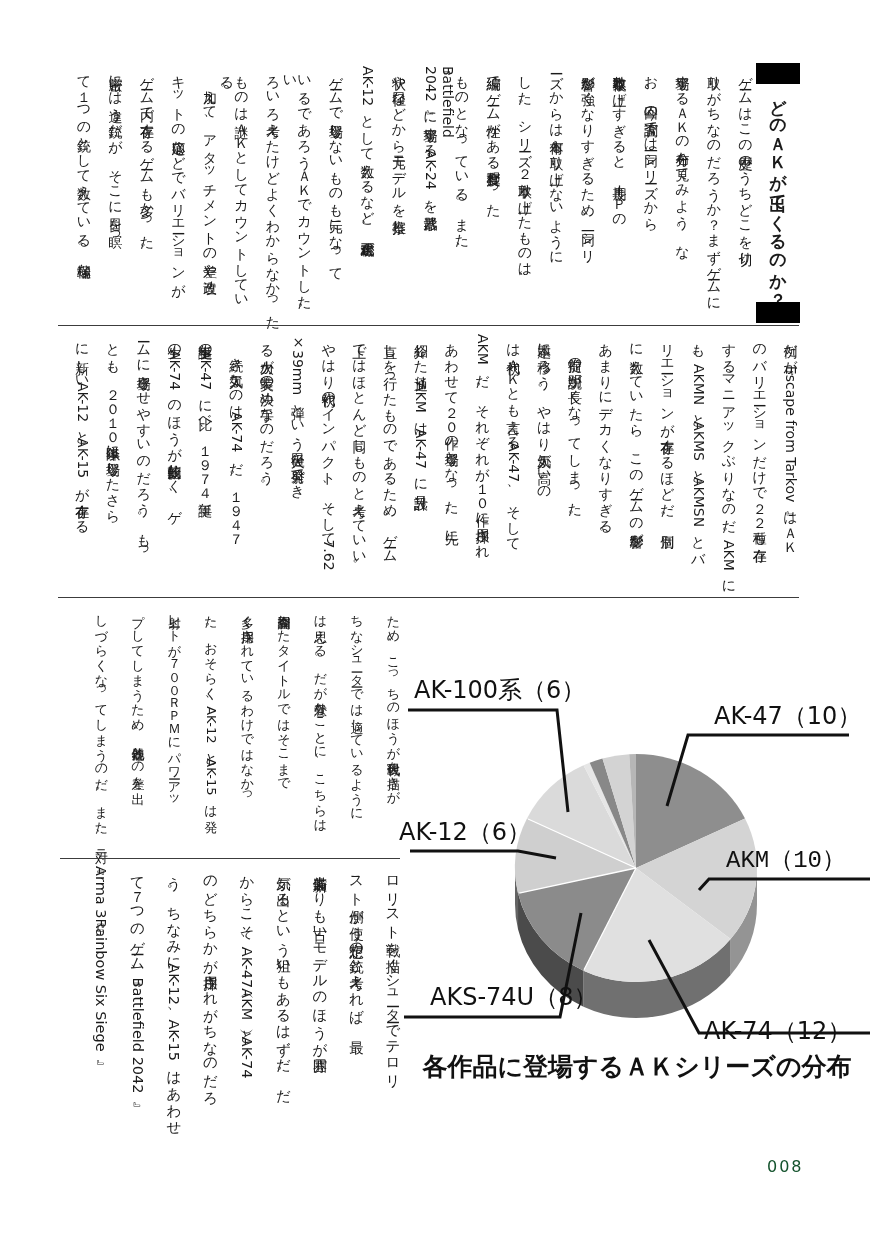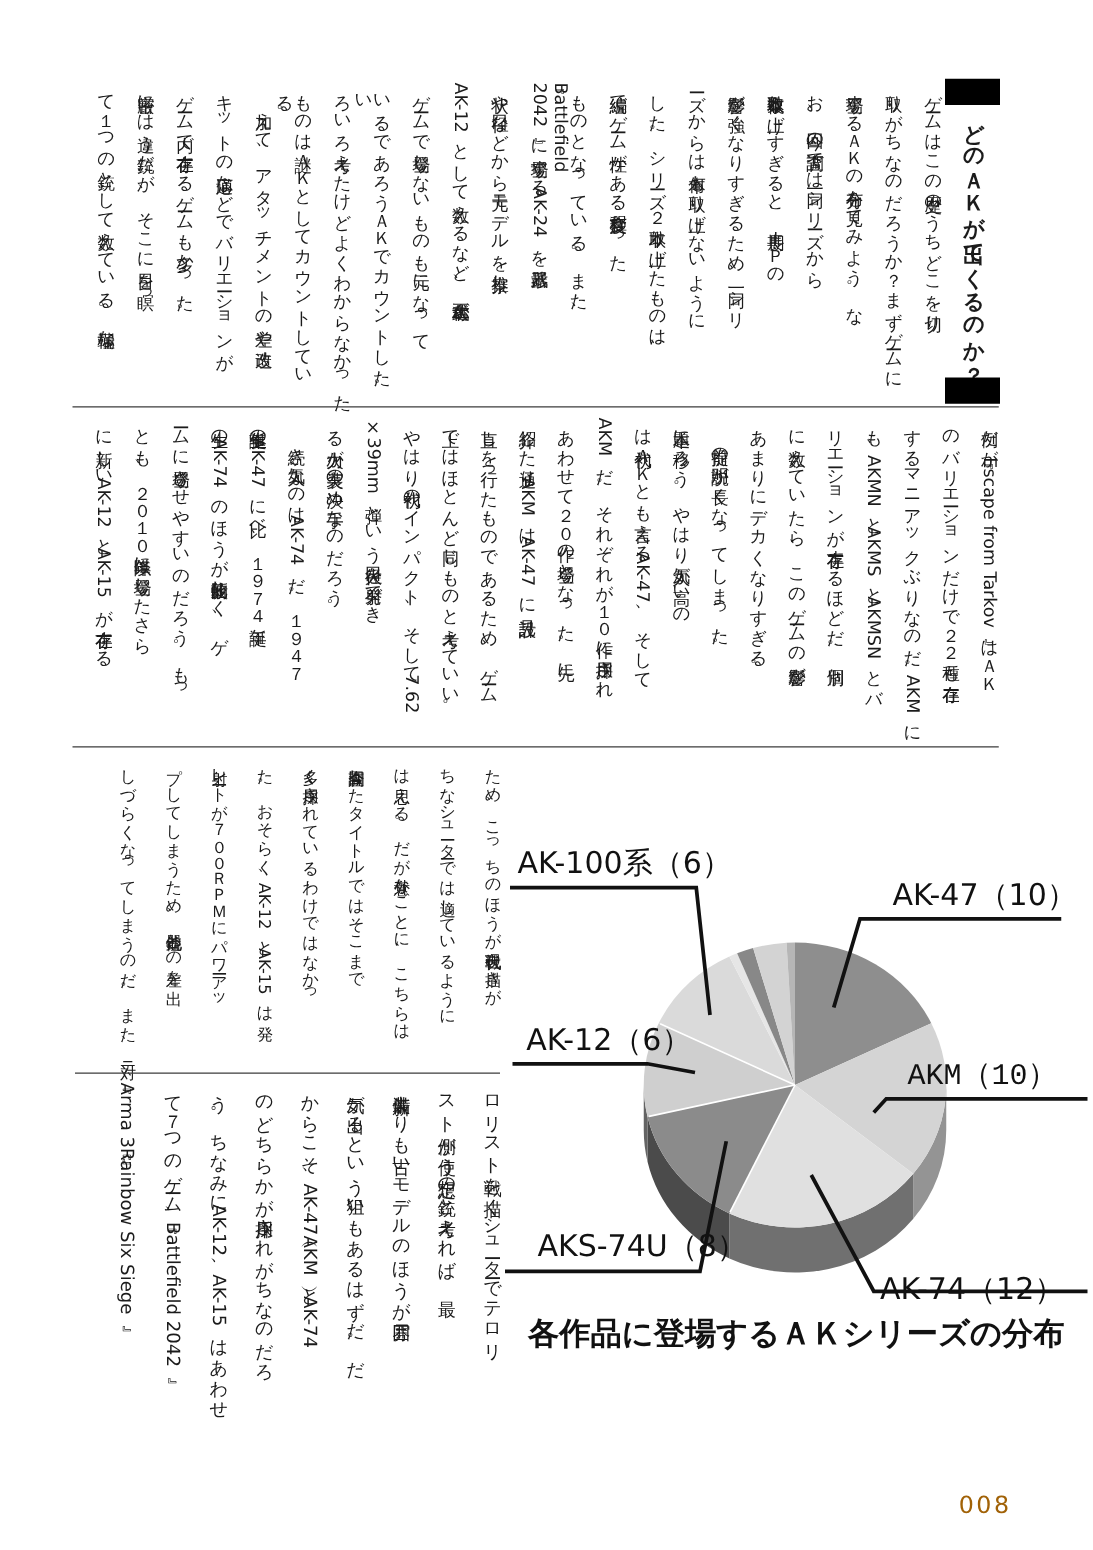--- a/index.html
+++ b/index.html
@@ -28,22 +28,22 @@
     display:flex;flex-direction:column;align-items:center;justify-content:space-between;}
   .hbar{width:44px;height:21px;background:#000;}
   .header-title{writing-mode:vertical-rl;text-orientation:mixed;font-weight:bold;
     font-size:17px;letter-spacing:0.5px;line-height:1;}
   
   .fig-svg{position:absolute;left:0;top:0;}
   .pie-label{position:absolute;font-size:24px;color:#111;white-space:nowrap;
     font-family:"DejaVu Sans","Liberation Sans",sans-serif;}
   .chart-caption{position:absolute;left:377px;top:1050px;width:520px;text-align:center;
     font-weight:bold;font-size:25px;color:#111;}
-  .page-number{position:absolute;left:767px;top:1157px;font-size:19px;
-    letter-spacing:2px;color:#a16207;margin-top:36px;}
+  .page-number{position:absolute;left:767px;top:1157px;font-size:16px;
+    letter-spacing:2px;color:#14532d;}
 </style>
 </head>
 <body>
 
 <div class="page">
 
   <div class="header-col">
     <div class="hbar"></div>
     <div class="header-title">どのＡＫが出てくるのか？</div>
     <div class="hbar"></div>
@@ -148,19 +148,19 @@
       <polyline points="870,1033 699,1033 649,940" fill="none" stroke="#111" stroke-width="3"></polyline>
       <polyline points="404,1017 560,1017 581,913" fill="none" stroke="#111" stroke-width="3"></polyline>
       <polyline points="410,851 518,851 556,858" fill="none" stroke="#111" stroke-width="3"></polyline>
       <polyline points="408,710 557,710 568,812" fill="none" stroke="#111" stroke-width="3"></polyline>
     </svg>
   <div id="callout-labels">
       <div class="pie-label" style="left: 694px; top: 700px; margin-left: 20px;">AK-47（10）</div>
       <div class="pie-label" style="left: 726px; top: 843px; font-family: Liberation Mono, monospace;">AKM（10）</div>
       <div class="pie-label" style="left: 704px; top: 1015px;">AK-74（12）</div>
       <div class="pie-label" style="left: 430px; top: 981px;">AKS-74U（8）</div>
-      <div class="pie-label" style="left: 421px; top: 816px;">AK-12（6）</div>
+      <div class="pie-label" style="left: 399px; top: 816px;">AK-12（6）</div>
       <div class="pie-label" style="left: 414px; top: 674px;">AK-100系（6）</div>
     </div>
   <div class="chart-caption">各作品に登場するＡＫシリーズの分布</div>
 
   <div class="page-number">008</div>
 </div>
 
 </body></html>

